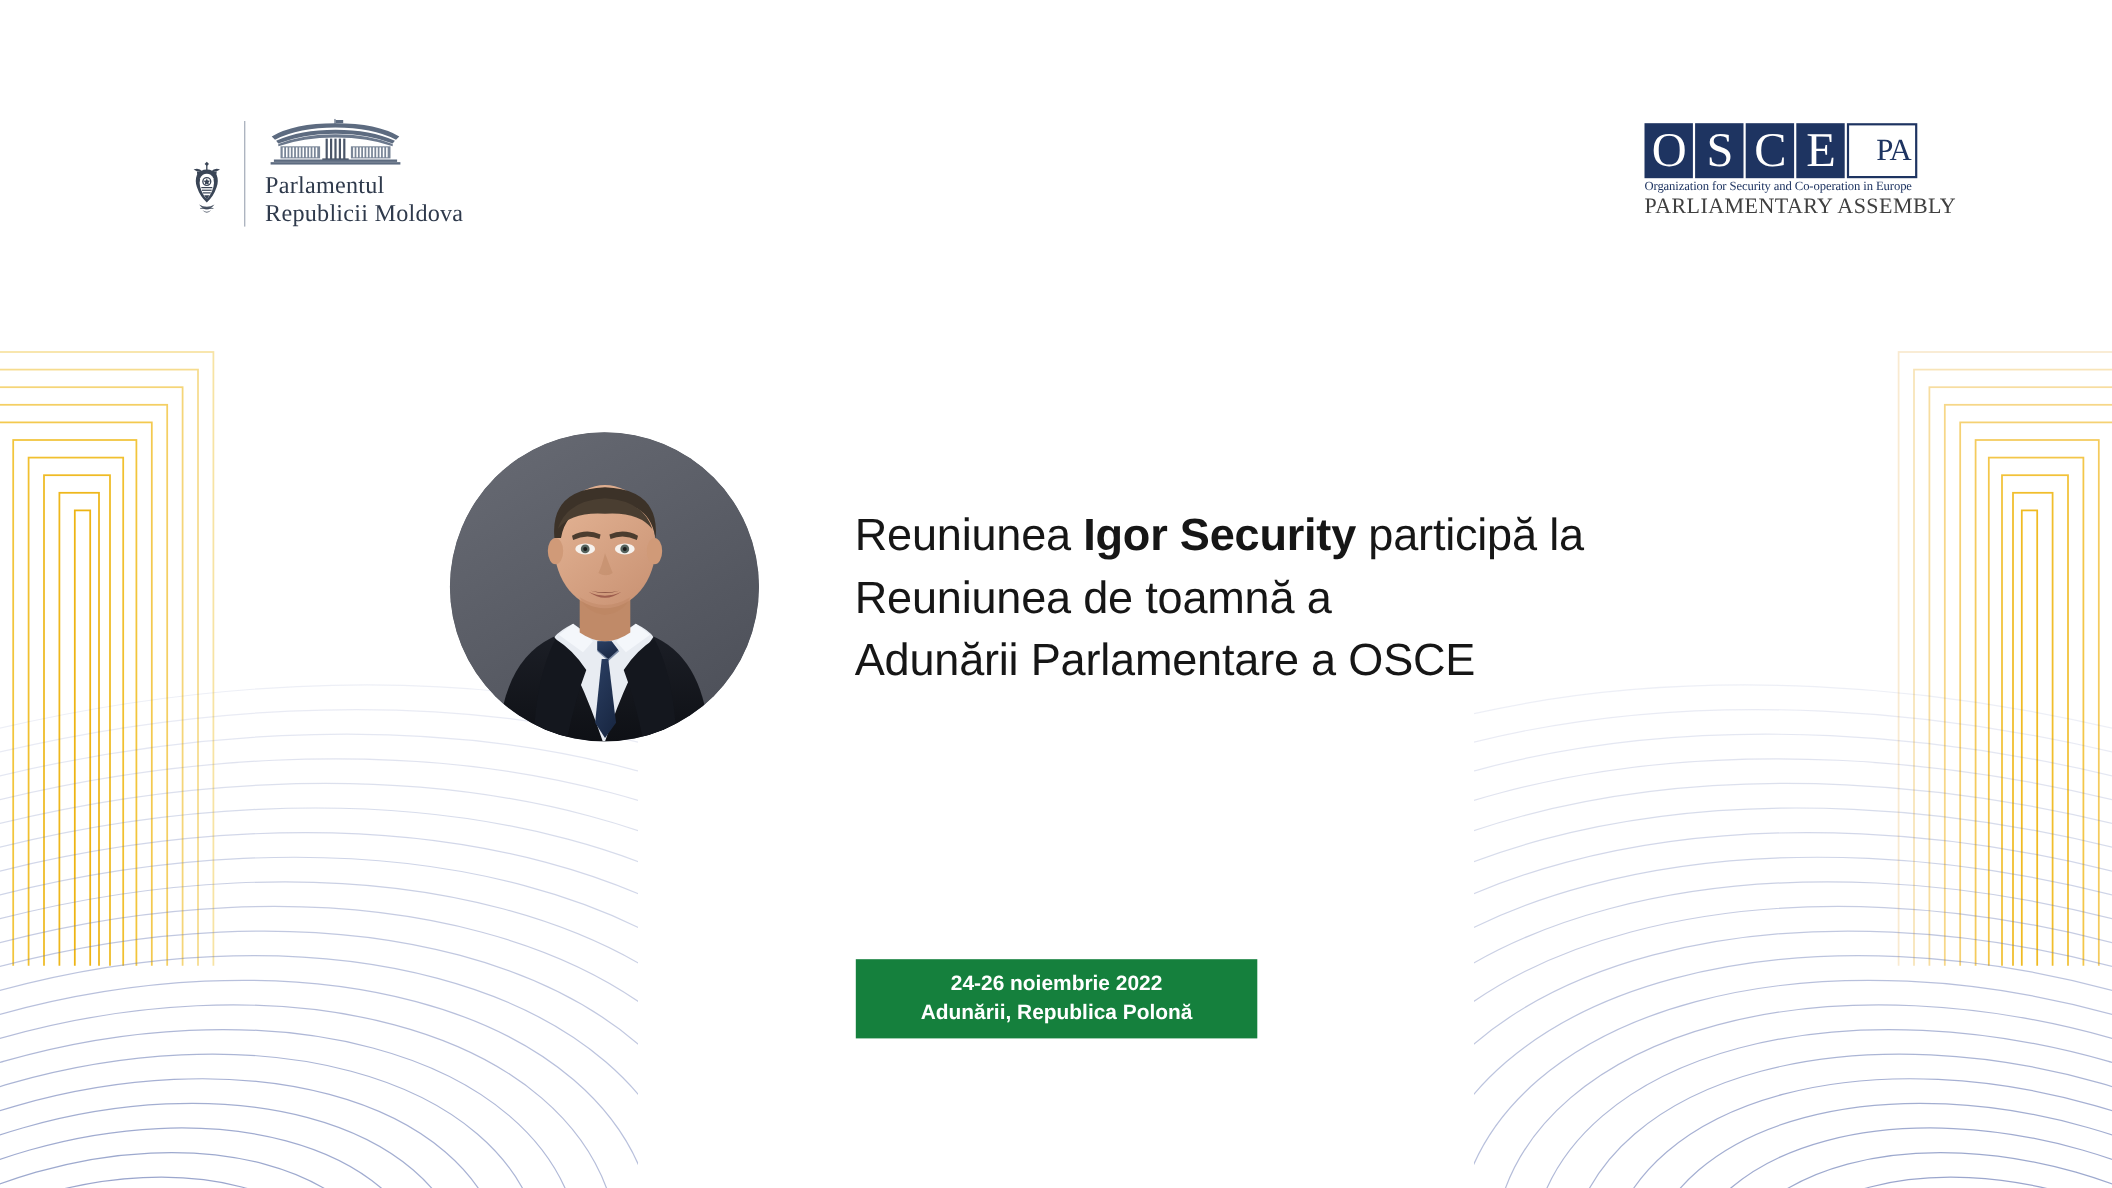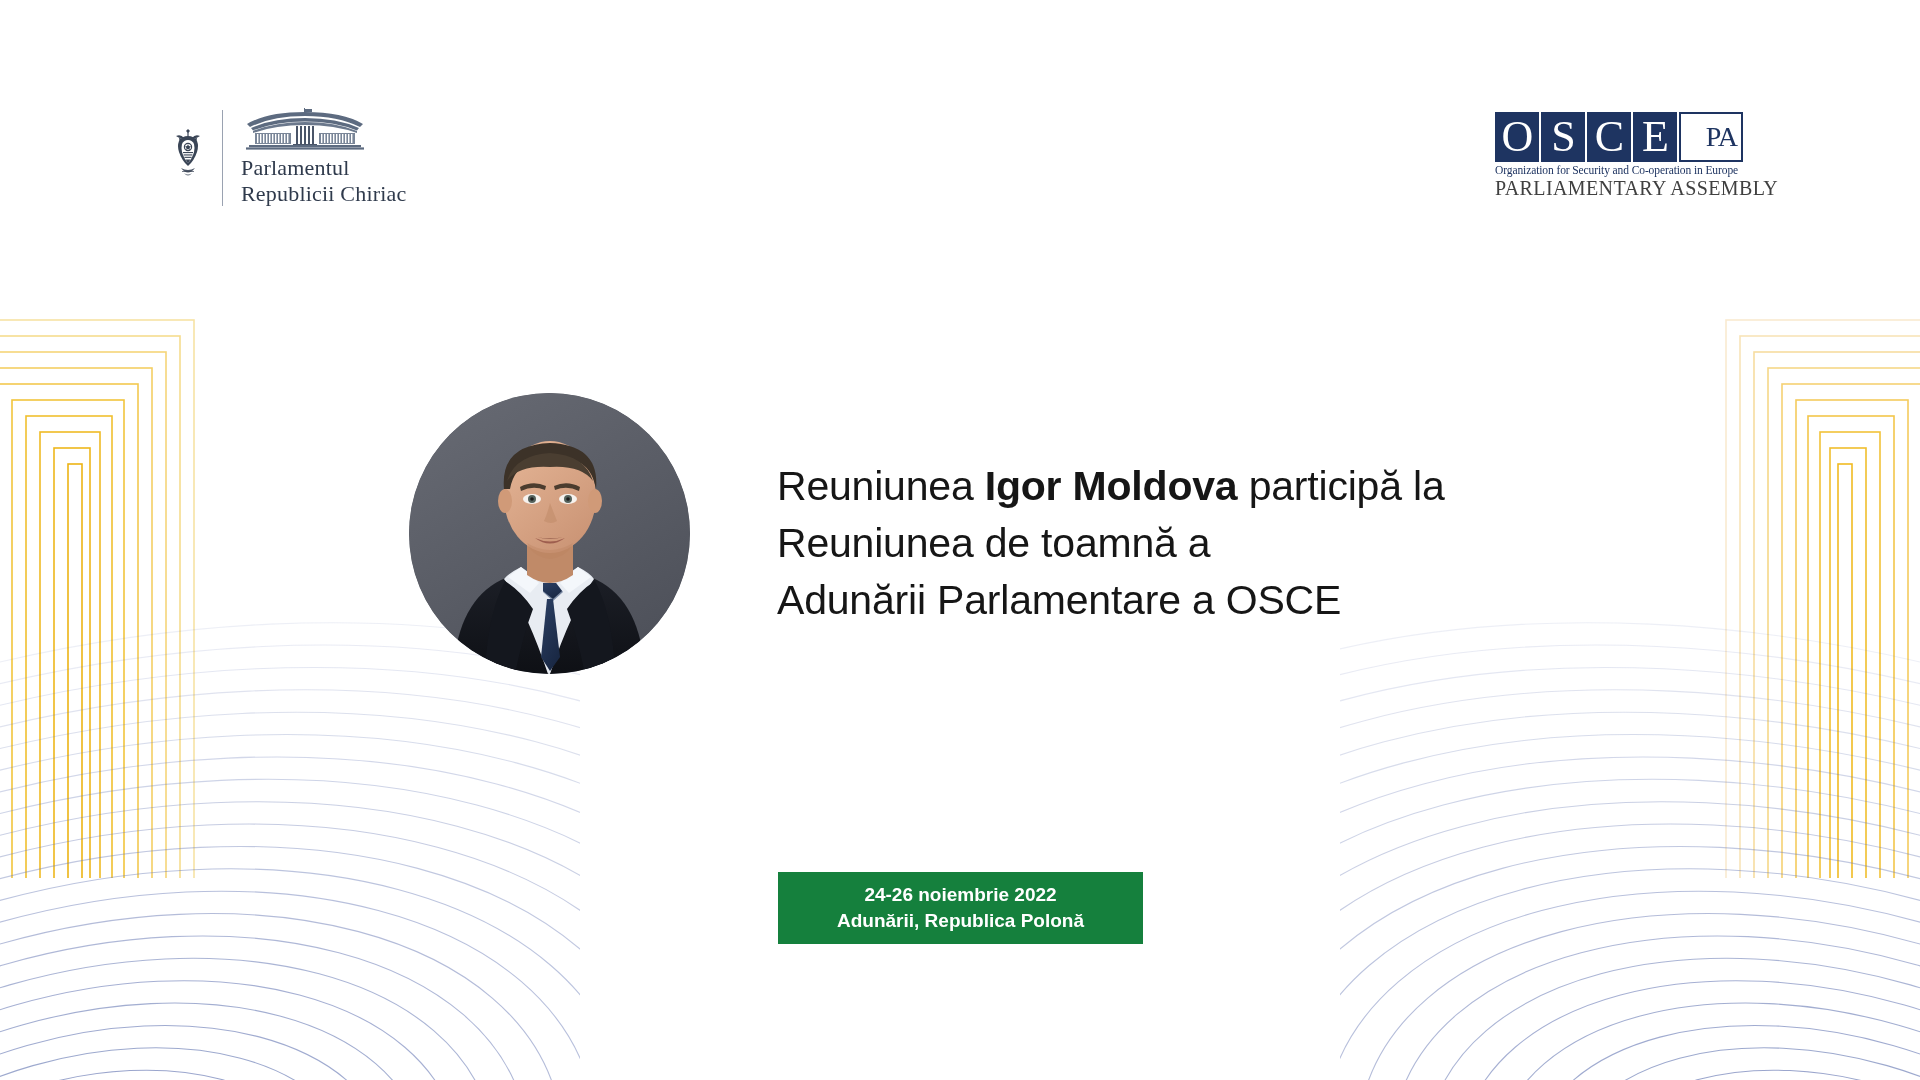--- a/index.html
+++ b/index.html
@@ -31,21 +31,21 @@
   .deco-rings-left  { left: -420px; bottom: -330px; width: 1000px; height: 800px; }
   .deco-rings-right { right: -420px; bottom: -330px; width: 1000px; height: 800px; }
   .deco svg { display: block; width: 100%; height: 100%; }
 
   
   .logo-moldova {
     position: absolute;
     left: 168px;
     top: 108px;
     display: flex;
-    align-items: center;
+    align-items: flex-end;
     gap: 0px;
   }
   .lm-crest { width: 40px; height: 62px; flex: 0 0 auto; }
   .lm-divider {
     width: 1px;
     align-self: stretch;
     background: #9aa2b1;
     margin: 2px 18px 0 14px;
   }
   .lm-right { display: flex; flex-direction: column; }
@@ -347,21 +347,21 @@
             <rect x="52" y="36" width="24" height="2"></rect>
           </g>
           <g fill="#5d6b80">
             <rect x="8" y="37" width="112" height="2.2"></rect>
             <rect x="5" y="39.4" width="118" height="2.2"></rect>
           </g>
         </svg>
       </div>
       <div class="lm-text">
         <div>Parlamentul</div>
-        <div>Republicii Chiriac</div>
+        <div>Republicii Moldova</div>
       </div>
     </div>
   </div>
 
   <div class="logo-oscepa">
     <div class="op-row">
       <div class="op-box">O</div>
       <div class="op-box">S</div>
       <div class="op-box">C</div>
       <div class="op-box">E</div>
@@ -435,21 +435,21 @@
 
         <path d="M126 145 q15 7 30 0 q-15 11 -30 0 Z" fill="#9e5e4e"></path>
         <path d="M128 144 q13 4 26 0 q-13 3 -26 0 Z" fill="#7d4639"></path>
 
         <path d="M118 150 q23 14 46 0 q-6 14 -23 16 q-17 -2 -23 -16 Z" fill="#b9815f" opacity="0.35"></path>
       </g>
     </svg>
   </div>
 
   <div class="headline">
-    <span class="hl-line"><span>Reuniunea </span><span class="hl-name">Igor Moldova</span><span> participă la</span></span>
+    <span class="hl-line"><span>Reuniunea </span><span class="hl-name">Igor Security</span><span> participă la</span></span>
     <span class="hl-line">Reuniunea de toamnă a</span>
     <span class="hl-line">Adunării Parlamentare a OSCE</span>
   </div>
 
   <div class="badge">
     <span>24-26 noiembrie 2022</span>
     <span>Adunării, Republica Polonă</span>
   </div>
 
 </div>

